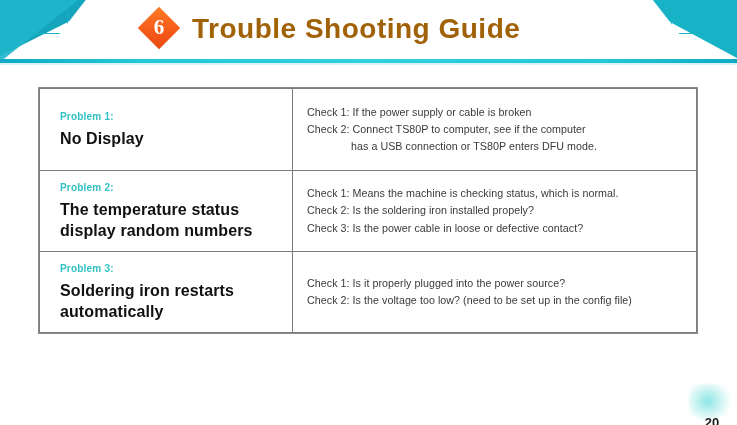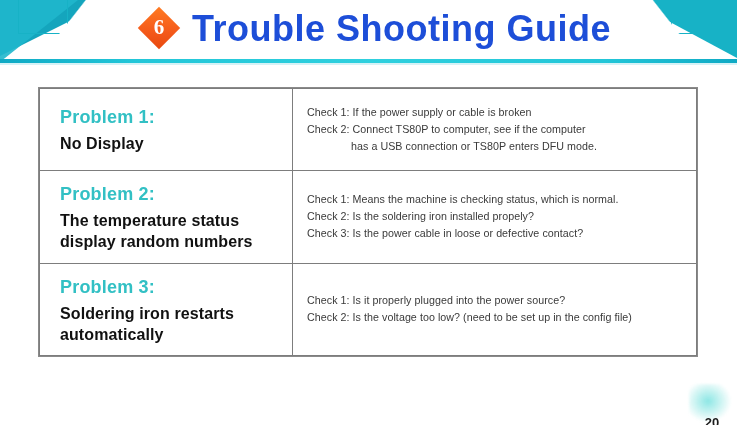--- a/index.html
+++ b/index.html
@@ -119,23 +119,23 @@
     line-height: 1;
     padding-bottom: 1px;
   }
 
   .title {
     position: absolute;
     left: 192px; top: 6px;
     height: 46px;
     display: flex;
     align-items: center;
-    font-size: 36px;
-    font-weight: bold;
-    color: #1d4ed8;
+    font-size: 28px;
+    font-weight: bold;
+    color: #a16207;
     letter-spacing: .5px;
     white-space: nowrap;
   }
 
   
   .table {
     position: absolute;
     left: 38px; top: 87px;
     width: 660px;
     border: 1.4px solid #8a8a8a;
@@ -146,21 +146,21 @@
   td {
     border: 1.2px solid #7d7d7d;
     vertical-align: middle;
     padding: 0;
   }
   td.c-left  { width: 253px; padding: 10px 0 10px 20px; }
   td.c-right { padding: 8px 22px 8px 14px; }
 
   .prob-title {
     color: #32c0c4;
-    font-size: 18px;
+    font-size: 10px;
     font-weight: bold;
     line-height: 1.45;
     letter-spacing: .2px;
     white-space: nowrap;
   }
   .prob-desc {
     color: #111111;
     font-size: 16px;
     font-weight: bold;
     line-height: 1.33;

